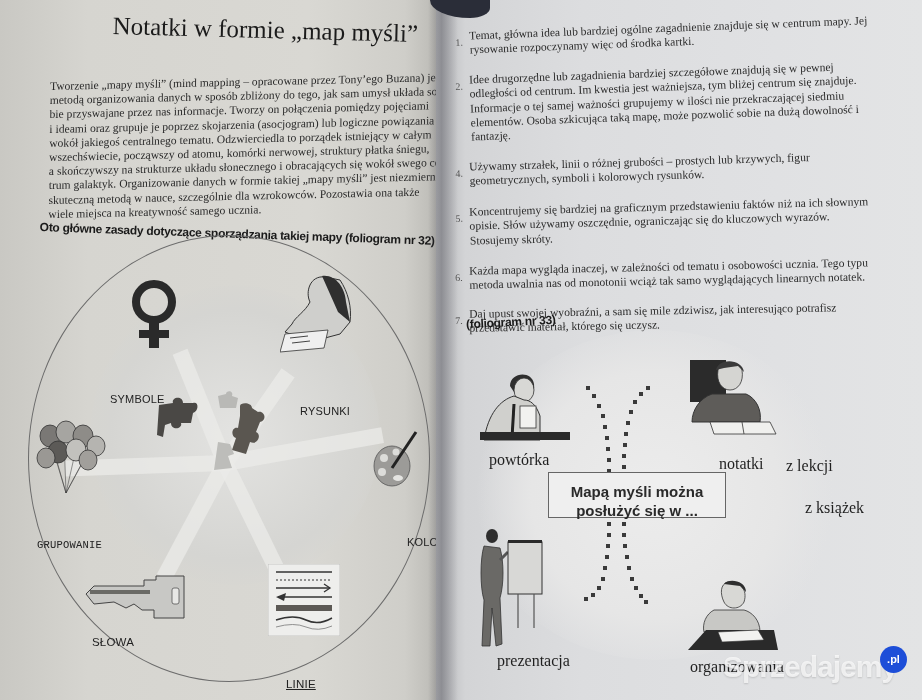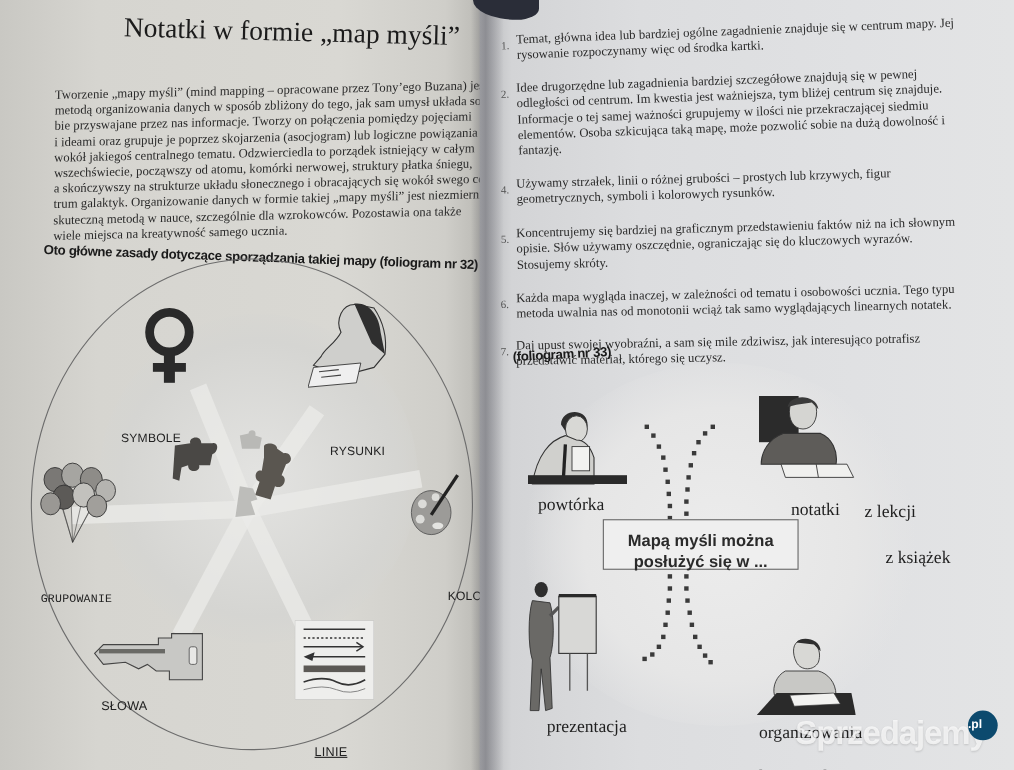--- a/index.html
+++ b/index.html
@@ -22,21 +22,21 @@
   .list{position:absolute;left:455px;top:30px;width:420px;color:#2b2b2b;font-size:11.6px;line-height:14.3px;}
   .item{position:relative;display:flex;margin-bottom:17px;transform-origin:left top;}
   .item .num{width:14px;flex:none;font-size:10px;color:#555;padding-top:6px;}
   .item .txt{flex:1;}
   .foliogram2{position:absolute;left:466px;top:315px;font-size:12px;font-weight:bold;color:#1a1a1a;font-family:"Liberation Sans",sans-serif;transform:rotate(-3deg);letter-spacing:-0.3px;}
   .right-glow{position:absolute;left:470px;top:330px;width:370px;height:330px;border-radius:50%;background:radial-gradient(circle,#ececec 0%,#e6e6e6 50%,rgba(224,225,227,0) 72%);}
   .dots{position:absolute;}
   .center-box{position:absolute;left:548px;top:472px;width:178px;height:46px;border:1.3px solid #666;background:#efefef;font-family:"Liberation Sans",sans-serif;font-size:15px;font-weight:bold;color:#2a2a2a;text-align:center;line-height:19px;padding-top:9px;box-sizing:border-box;}
   .rlabel{position:absolute;font-family:Liberation Serif, serif;font-size:16px;color:#1f1f1f;white-space:nowrap;}
   .watermark{position:absolute;left:723px;top:650px;font-family:"Liberation Sans",sans-serif;font-size:30px;font-weight:bold;color:rgba(255,255,255,0.72);letter-spacing:-1px;text-shadow:0 1px 2px rgba(0,0,0,0.15);}
-  .wm-badge{position:absolute;left:880px;top:646px;width:27px;height:27px;border-radius:50%;background:#0c4a6e;color:#fff;font-family:"Liberation Sans",sans-serif;font-size:11px;font-weight:bold;line-height:27px;}
+  .wm-badge{position:absolute;left:880px;top:646px;width:27px;height:27px;border-radius:50%;background:#1d4ed8;color:#fff;font-family:"Liberation Sans",sans-serif;font-size:11px;font-weight:bold;line-height:27px;text-align:center;}
 </style>
 </head>
 <body>
 
 <div class="page page-left">
 
   <div class="title">Notatki w formie „map myśli”</div>
 
   <div class="intro">
     <span class="line">Tworzenie „mapy myśli” (mind mapping – opracowane przez Tony’ego Buzana) jest</span>

